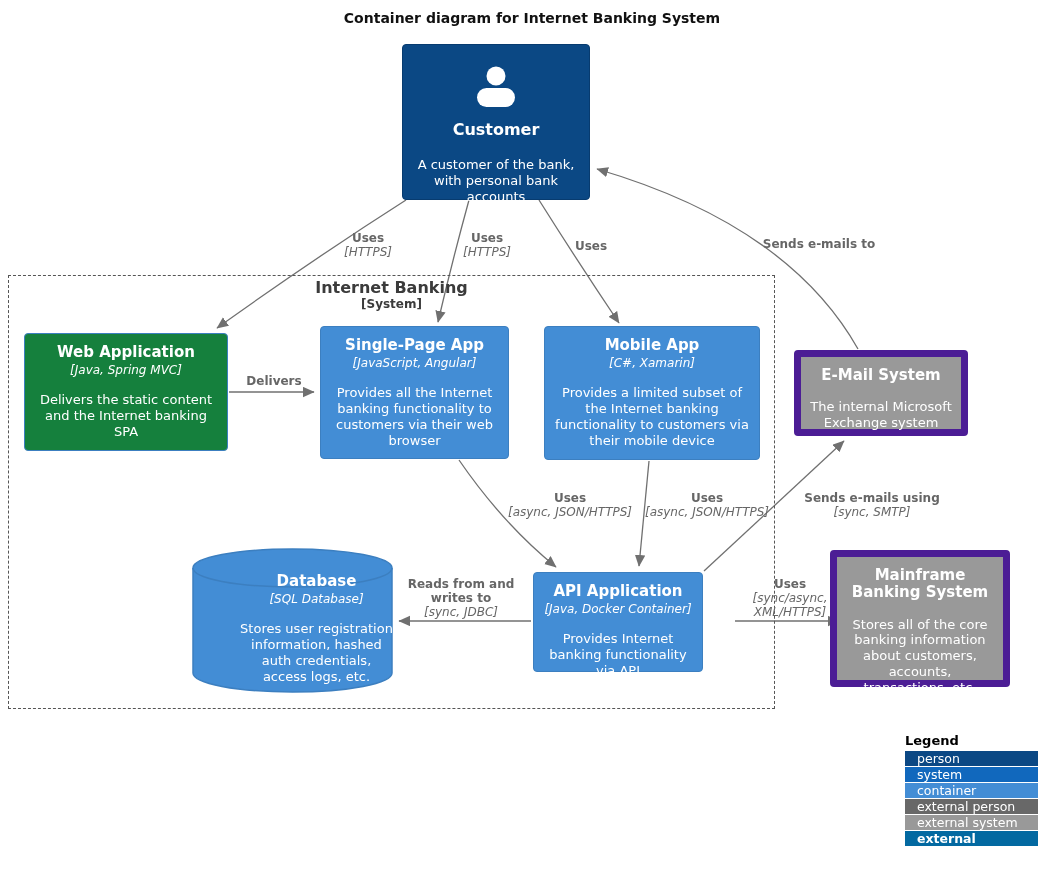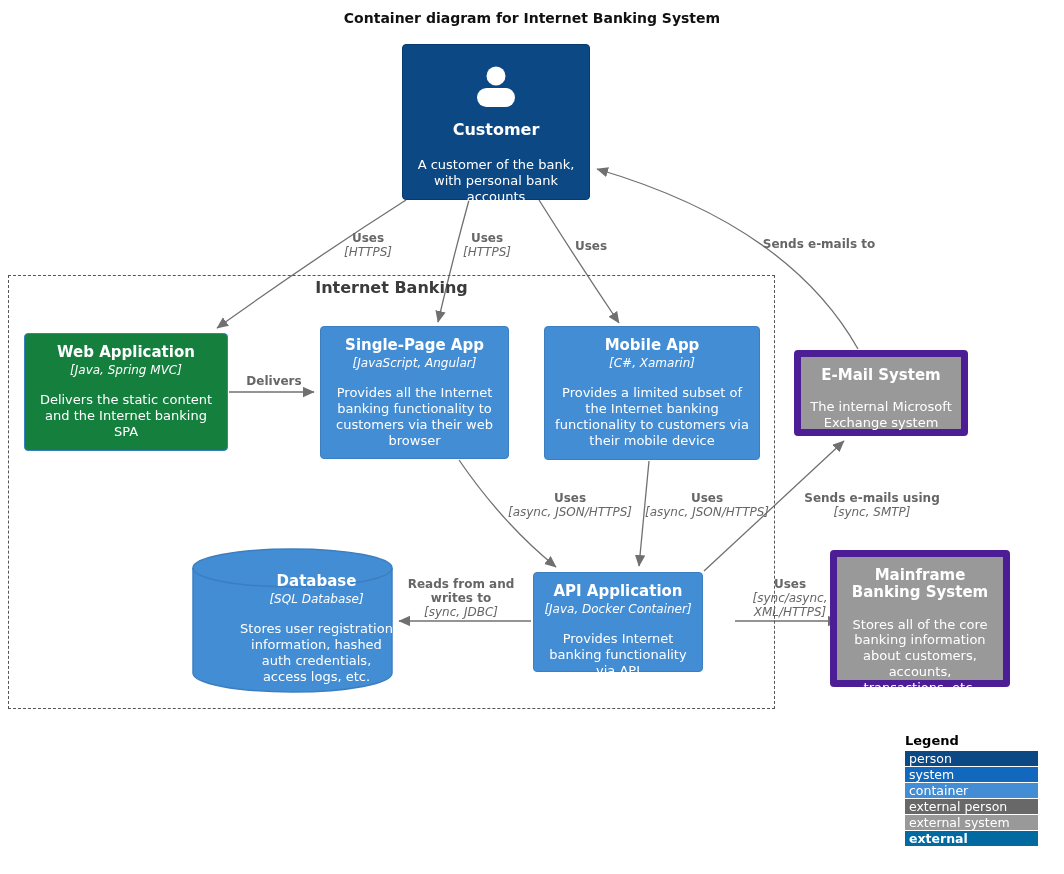--- a/index.html
+++ b/index.html
@@ -60,21 +60,21 @@
   #rel-api-mainframe   { left:790px; top:577px; width:96px;  white-space:normal; }
 
   
   #connectors { position:absolute; left:0; top:0; pointer-events:none; }
   #connectors path.edge { stroke:#707070; stroke-width:1.3; fill:none; }
 
   
   #legend { position:absolute; left:905px; top:733px; }
   .legend-title { font-size:13px; font-weight:bold; color:#000; margin-bottom:3px; }
   .legend-row { width:133px; height:15px; line-height:15px; margin-bottom:1px;
-                padding-left:4px; box-sizing:border-box; color:#fff; font-size:12.5px; }
+                padding-left:12px; box-sizing:border-box; color:#fff; font-size:12.5px; }
 </style>
 </head>
 <body>
 
 <div class="canvas">
 
   <div class="diagram-title">Container diagram for Internet Banking System</div>
 
   <svg id="connectors" width="1064" height="874">
     <defs>
@@ -90,20 +90,21 @@
     <path class="edge" d="M459,460 Q503,524 556,567" marker-end="url(#arrow)"></path>
     <path class="edge" d="M649,461 L639,566" marker-end="url(#arrow)"></path>
     <path class="edge" d="M704,571 Q778,502 844,441" marker-end="url(#arrow)"></path>
     <path class="edge" d="M531,621 L399,621" marker-end="url(#arrow)"></path>
     <path class="edge" d="M735,621 L839,621" marker-end="url(#arrow)"></path>
   </svg>
 
   <div id="boundary">
     <div class="boundary-label">
       <div class="boundary-name">Internet Banking</div>
+      <div class="boundary-type">[System]</div>
     </div>
   </div>
 
   <div class="node person-node" id="customer" style="background: rgb(11, 72, 132);">
     <div class="person-icon-wrap">
       <svg width="42" height="42" viewBox="0 0 42 42">
         <circle cx="21" cy="11" r="9.5" fill="#ffffff"></circle>
         <rect x="2" y="23" width="38" height="19" rx="9.5" fill="#ffffff"></rect>
       </svg>
     </div>

